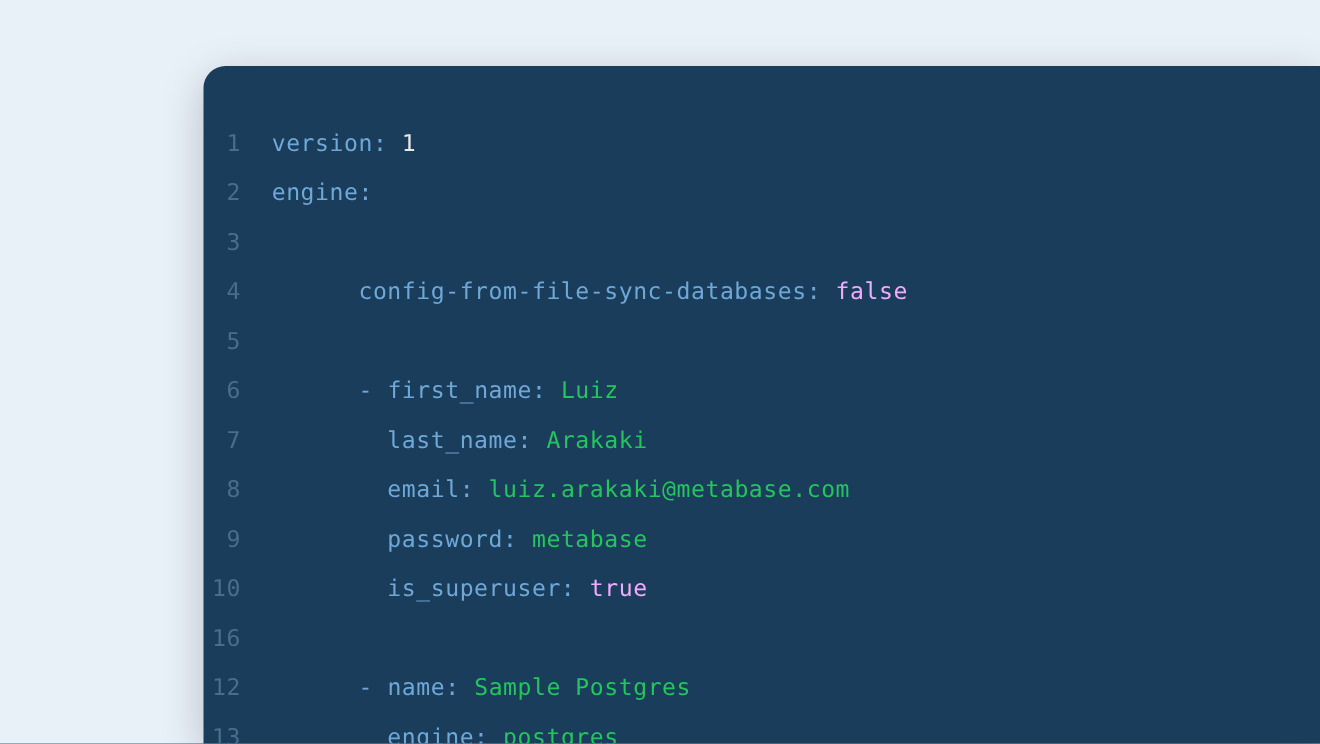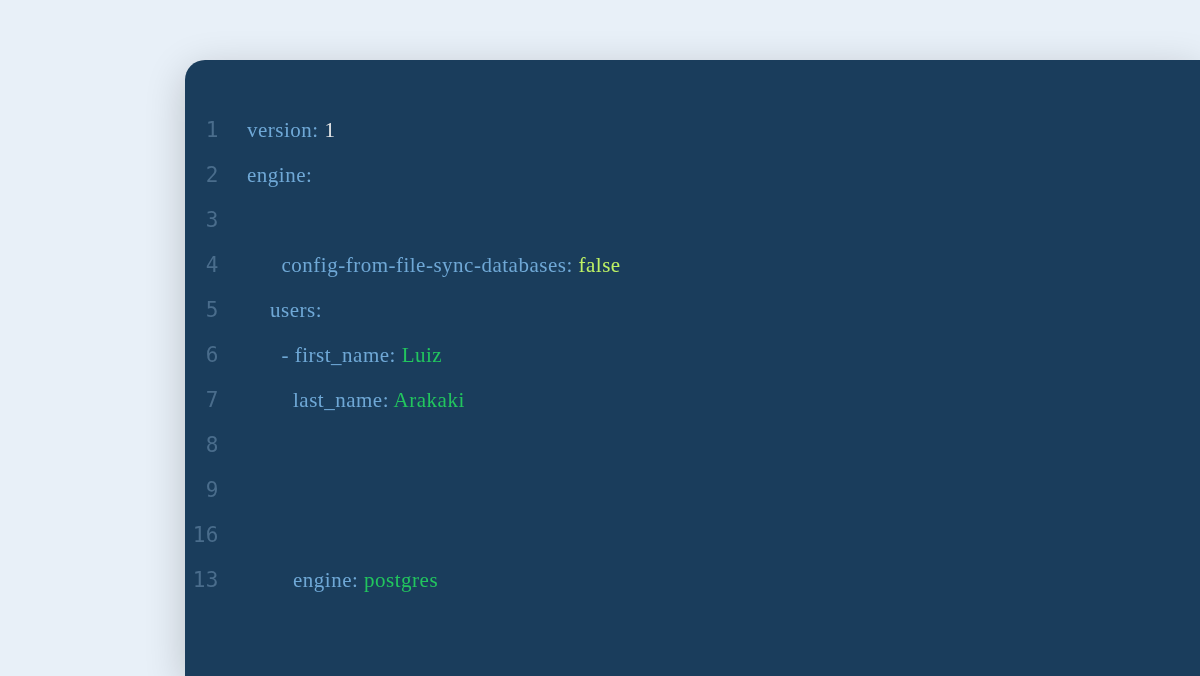--- a/index.html
+++ b/index.html
@@ -36,33 +36,32 @@
     .line-number {
       width: 62px;
       text-align: right;
       color: #4a6d8c;
       padding-right: 28px;
       flex-shrink: 0;
       user-select: none;
     }
     .line-content {
       white-space: pre;
-      font-family: Liberation Serif, serif;
     }
     .key {
       color: #6fa8d6;
     }
     .colon {
       color: #6fa8d6;
     }
     .value-white {
       color: #e8e8e8;
     }
     .value-blue {
-      color: #bef264;
+      color: #f0abfc;
     }
     .value-orange {
       color: #22c55e;
     }
     .dash {
       color: #6fa8d6;
     }
   </style>
 </head>
 <body>
@@ -79,37 +78,46 @@
       </div>
       <div class="code-line">
         <span class="line-number">3</span>
       </div>
       <div class="code-line">
         <span class="line-number">4</span>
         <span class="line-content"><span>      </span><span class="key">config-from-file-sync-databases</span><span class="colon">:</span><span> </span><span class="value-blue">false</span></span>
       </div>
       <div class="code-line">
         <span class="line-number">5</span>
-        <span class="line-content"><span>    </span><span class="key">users</span><span class="colon">:</span></span>
       </div>
       <div class="code-line">
         <span class="line-number">6</span>
         <span class="line-content"><span>      </span><span class="dash">-</span><span> </span><span class="key">first_name</span><span class="colon">:</span><span> </span><span class="value-orange">Luiz</span></span>
       </div>
       <div class="code-line">
         <span class="line-number">7</span>
         <span class="line-content"><span>        </span><span class="key">last_name</span><span class="colon">:</span><span> </span><span class="value-orange">Arakaki</span></span>
       </div>
       <div class="code-line">
         <span class="line-number">8</span>
+        <span class="line-content"><span>        </span><span class="key">email</span><span class="colon">:</span><span> </span><span class="value-orange">luiz.arakaki@metabase.com</span></span>
       </div>
       <div class="code-line">
         <span class="line-number">9</span>
+        <span class="line-content"><span>        </span><span class="key">password</span><span class="colon">:</span><span> </span><span class="value-orange">metabase</span></span>
+      </div>
+      <div class="code-line">
+        <span class="line-number">10</span>
+        <span class="line-content"><span>        </span><span class="key">is_superuser</span><span class="colon">:</span><span> </span><span class="value-blue">true</span></span>
       </div>
       <div class="code-line">
         <span class="line-number">16</span>
+      </div>
+      <div class="code-line">
+        <span class="line-number">12</span>
+        <span class="line-content"><span>      </span><span class="dash">-</span><span> </span><span class="key">name</span><span class="colon">:</span><span> </span><span class="value-orange">Sample Postgres</span></span>
       </div>
       <div class="code-line">
         <span class="line-number">13</span>
         <span class="line-content"><span>        </span><span class="key">engine</span><span class="colon">:</span><span> </span><span class="value-orange">postgres</span></span>
       </div>
     </div>
 </div>
 
 </body></html>

